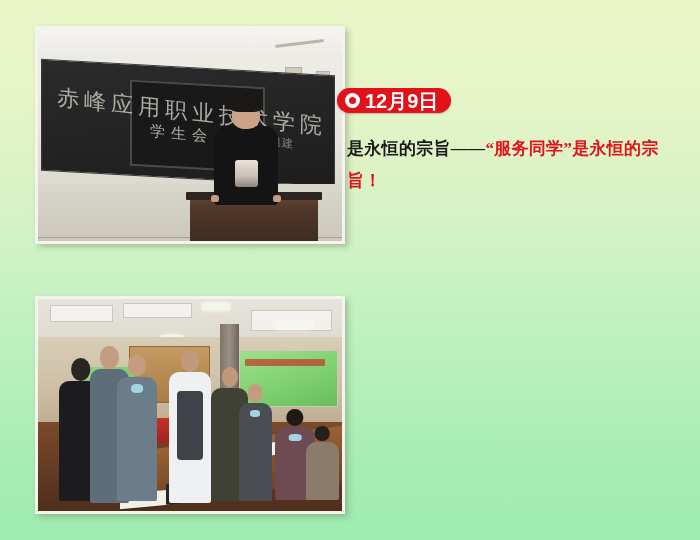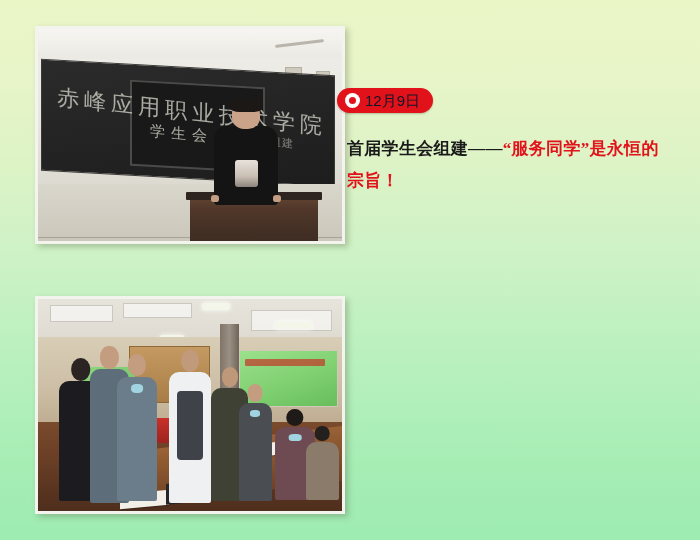--- a/index.html
+++ b/index.html
@@ -334,24 +334,24 @@
   }
   .badge-icon::after {
     content: "";
     width: 7px;
     height: 7px;
     border-radius: 50%;
     background: #e2121a;
     display: block;
   }
   .badge-text {
-    color: #0f172a;
+    color: #ffffff;
     font-family: "Liberation Sans", sans-serif;
-    font-size: 15px;
-    font-weight: normal;
+    font-size: 20px;
+    font-weight: bold;
     line-height: 1;
     letter-spacing: 0;
     white-space: nowrap;
   }
 
   
   .caption {
     position: absolute;
     left: 347px;
     width: 322px;
@@ -406,21 +406,21 @@
           <div class="ph-hair"></div>
         </div>
       </div>
     </div>
 
     <div class="date-badge">
       <span class="badge-icon"></span>
       <span class="badge-text">12月9日</span>
     </div>
 
-    <div class="caption"><span>首届学生会组建——</span><span class="accent">“服务同学”是永恒的宗旨！</span></div>
+    <div class="caption"><span>是永恒的宗旨——</span><span class="accent">“服务同学”是永恒的宗旨！</span></div>
   </div>
 
   <div class="entry entry-2">
 
     <div class="photo-card">
       <div class="photo">
         <div class="rg-ceiling"></div>
         <div class="rg-ceil-tile" style="left:4%;top:3%;width:20%;height:7%;"></div>
         <div class="rg-ceil-tile" style="left:28%;top:2%;width:22%;height:6%;"></div>
         <div class="rg-ceil-tile" style="left:70%;top:5%;width:26%;height:9%;"></div>

